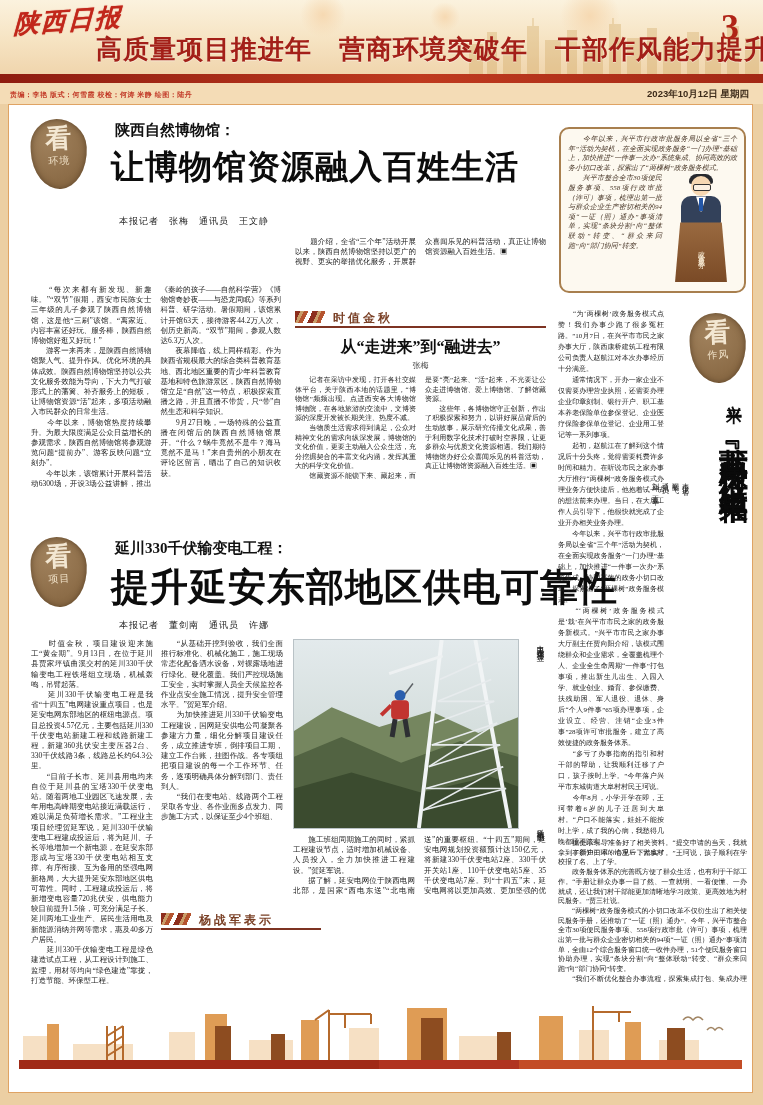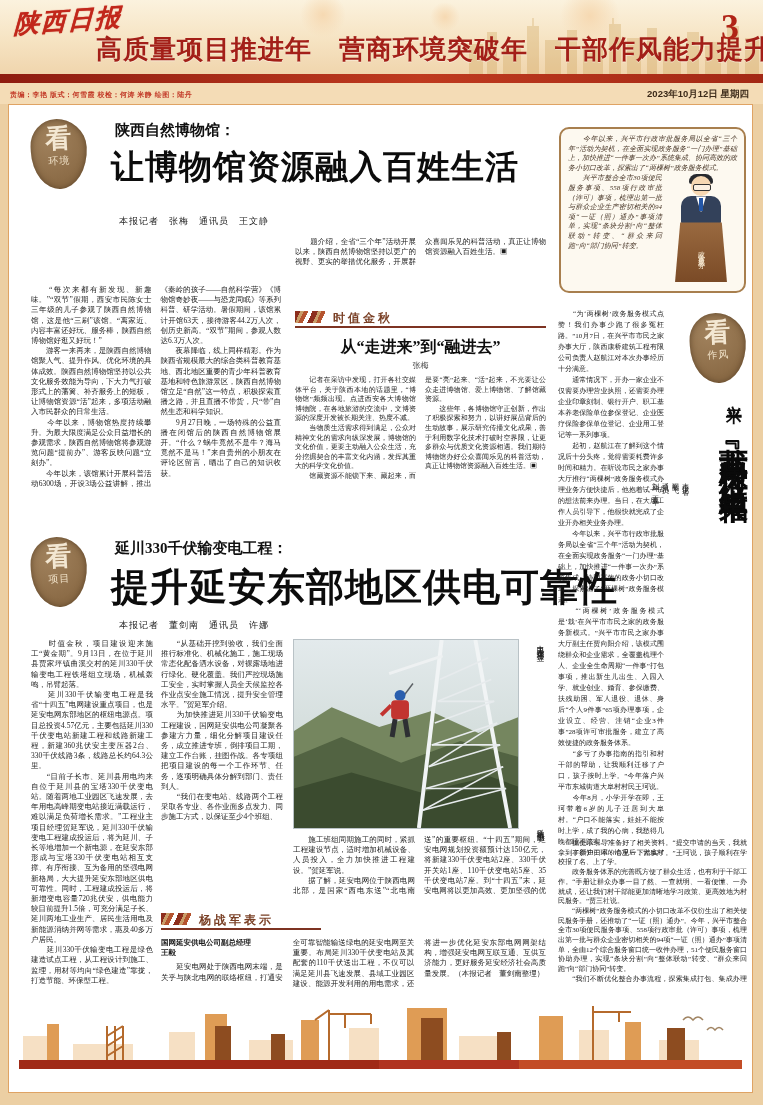--- a/index.html
+++ b/index.html
@@ -226,25 +226,20 @@
         <span>受访单位供图</span>
       </div>
 
       <div id="a2-below" class="flow cols2">　　施工班组同期施工的同时，紧抓工程建设节点，适时增加机械设备、人员投入，全力加快推进工程建设。”贺延军说。
 　　据了解，延安电网位于陕西电网北部，是国家“西电东送”“北电南送”的重要枢纽。“十四五”期间，延安电网规划投资额预计达150亿元，将新建330千伏变电站2座、330千伏开关站1座、110千伏变电站5座、35千伏变电站7座。到“十四五”末，延安电网将以更加高效、更加坚强的优质电能为革命老区经济社会高质量发展注入源源不断的动力。▣</div>
 
       <div id="builder">
         <div class="note-label">
           <span class="label-stripes"></span>
           <span class="lbl">杨战军表示</span>
-        </div>
-        <div class="builder-flow">
-          <div class="b-speaker">国网延安供电公司副总经理
-王毅</div>
-          <div class="b-text">　　延安电网处于陕西电网末端，是关乎与陕北电网的联络枢纽，打通安全可靠智能输送绿电的延安电网至关重要。布局延川330千伏变电站及其配套的110千伏送出工程，不仅可以满足延川县飞速发展、县域工业园区建设、能源开发利用的用电需求，还将进一步优化延安东部电网网架结构，增强延安电网互联互通、互供互济能力，更好服务延安经济社会高质量发展。（本报记者　董剑南整理）</div>
         </div>
       </div>
     </div>
 
     <div id="article3">
       <div class="intro-box">
         <div class="intro-text">　　今年以来，兴平市行政审批服务局以全省“三个年”活动为契机，在全面实现政务服务“一门办理”基础上，加快推进“一件事一次办”系统集成、协同高效的政务小切口改革，探索出了“两棵树”政务服务模式。</div>
         <div class="intro-row">
           <div class="intro-text intro-p2">　　兴平市整合全市30项便民服务事项、558项行政审批（许可）事项，梳理出第一批与群众企业生产密切相关的94项“一证（照）通办”事项清单，实现“条块分割”向“整体联动”转变、“群众来回跑”向“部门协同”转变。</div>
           <div class="cartoon">

